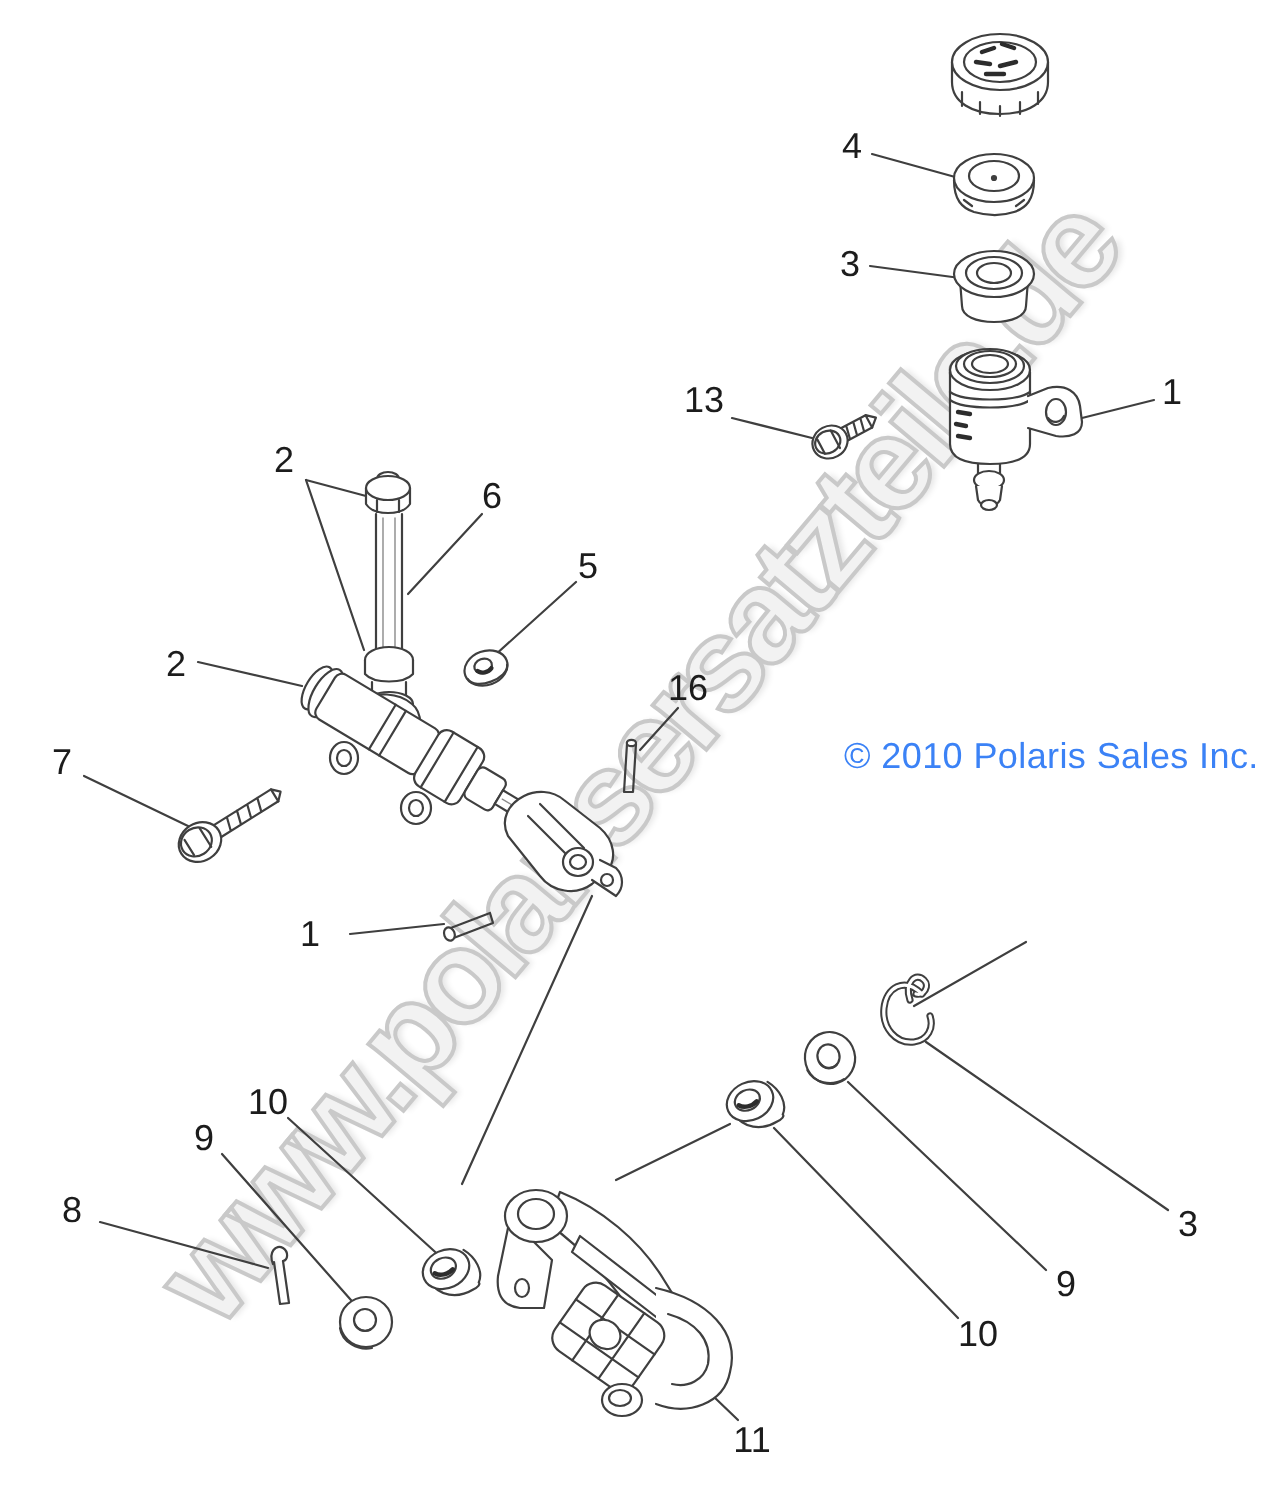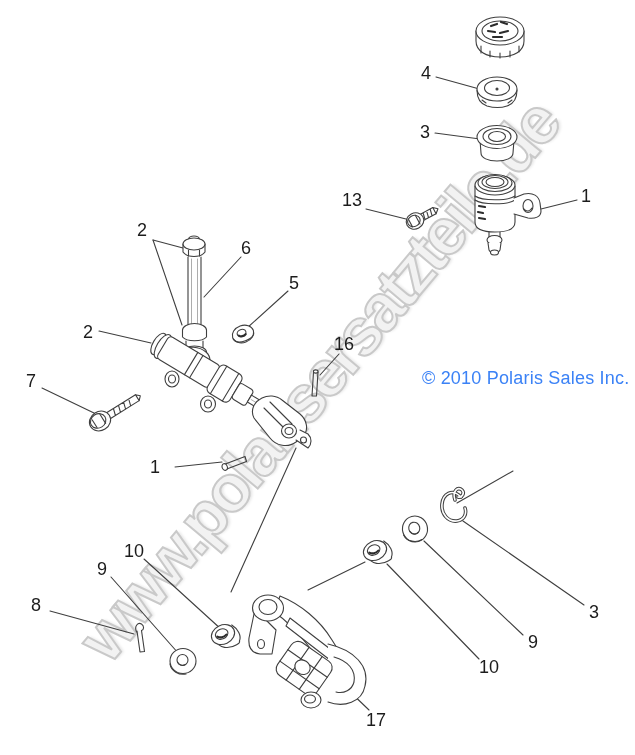--- a/index.html
+++ b/index.html
@@ -245,21 +245,21 @@
   <div class="callout" style="left:586px;top:196px">1</div>
   <div class="callout" style="left:88px;top:332px">2</div>
   <div class="callout" style="left:425px;top:132px">3</div>
   <div class="callout" style="left:426px;top:73px">4</div>
   <div class="callout" style="left:294px;top:283px">5</div>
   <div class="callout" style="left:246px;top:248px">6</div>
   <div class="callout" style="left:31px;top:381px">7</div>
   <div class="callout" style="left:36px;top:605px">8</div>
   <div class="callout" style="left:102px;top:569px">9</div>
   <div class="callout" style="left:134px;top:551px">10</div>
-  <div class="callout" style="left:376px;top:720px">17</div>
+  <div class="callout" style="left:376px;top:720px">11</div>
   <div class="callout" style="left:594px;top:612px">3</div>
   <div class="callout" style="left:352px;top:200px">13</div>
   <div class="callout" style="left:142px;top:230px">2</div>
   <div class="callout" style="left:155px;top:467px">1</div>
   <div class="callout" style="left:344px;top:344px">16</div>
   <div class="callout" style="left:533px;top:642px">9</div>
   <div class="callout" style="left:489px;top:667px">10</div>
 
   <div class="copyright">© 2010 Polaris Sales Inc.</div>
 

